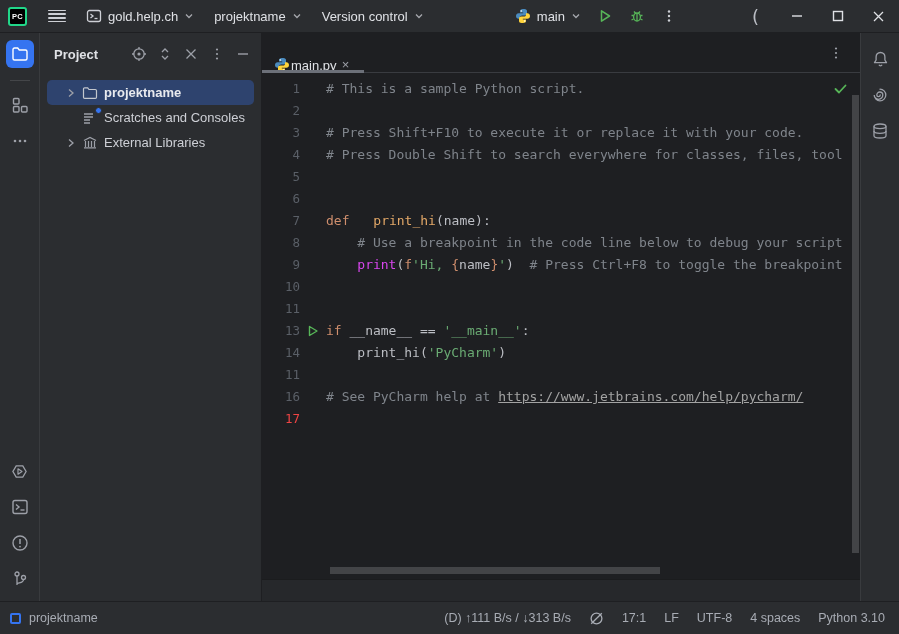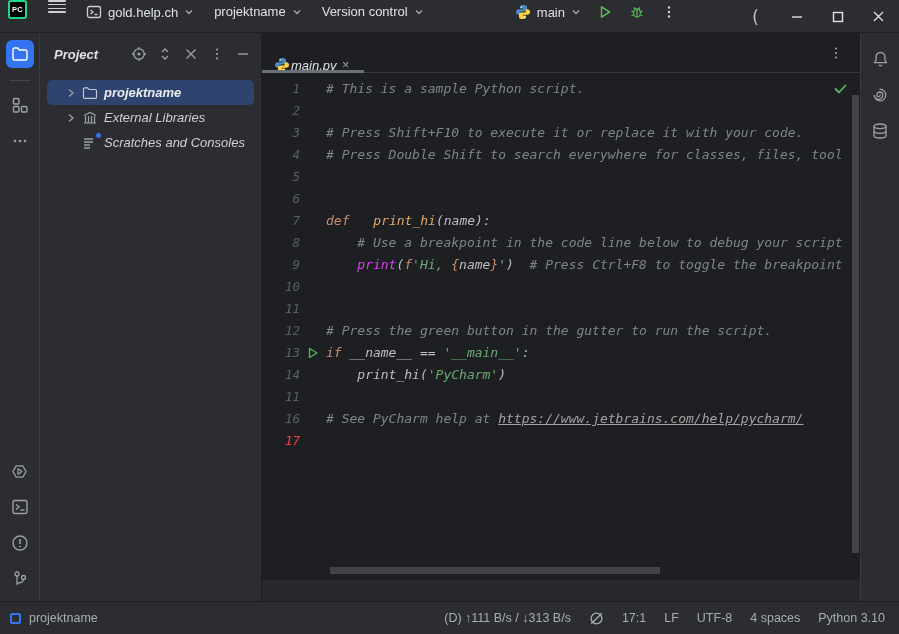--- a/index.html
+++ b/index.html
@@ -1,39 +1,39 @@
 <!DOCTYPE html>
 <html><head>
 <meta charset="utf-8">
 <style>
   * { margin:0; padding:0; box-sizing:border-box; }
   html,body { width:899px; height:634px; overflow:hidden; background:#1E1F22;
               font-family:"Liberation Sans", sans-serif; }
   .app { width:899px; height:634px; display:flex; flex-direction:column; background:#2B2D30; color:#CED0D6; }
 
   
-  .titlebar { height:33px; flex:0 0 33px; display:flex; align-items:flex-start; background:#2B2D30;
+  .titlebar { height:33px; flex:0 0 33px; display:flex; align-items:center; background:#2B2D30;
               border-bottom:1px solid #1E1F22; font-size:13px; }
   .tb-logo { width:19px; height:19px; margin-left:8px; border:2px solid #21D789; border-radius:3px;
              background:#000; color:#fff; font-size:7.5px; font-weight:bold; display:flex;
              align-items:center; justify-content:center; letter-spacing:.3px; }
   .tb-burger { width:18px; height:13px; margin-left:21px; display:flex; flex-direction:column; justify-content:space-between; cursor:pointer; }
   .tb-burger span { display:block; height:1.6px; background:#CED0D6; border-radius:1px; }
   .tb-widget { display:flex; align-items:center; gap:6px; padding:4px 6px; border-radius:4px; cursor:pointer; color:#DFE1E5; }
   .ml20 { margin-left:14px; } .ml10 { margin-left:8px; }
   .chev { width:10px; height:10px; opacity:.75; }
   .icon16 { width:16px; height:16px; }
   .tb-run-cluster { margin-left:auto; display:flex; align-items:center; gap:4px; }
   .tb-iconbtn { width:28px; height:24px; display:flex; align-items:center; justify-content:center; border-radius:4px; cursor:pointer; }
   .win-controls { display:flex; align-items:center; margin-left:52px; }
   .win-btn { width:41px; height:33px; display:flex; align-items:center; justify-content:center; cursor:pointer; color:#DFE1E5; }
   .crescent { font-size:18px; color:#B9BCC3; font-family:"DejaVu Sans", sans-serif; }
 
   
-  .main { flex:1; display:flex; min-height:0;font-style:italic; }
+  .main { flex:1; display:flex; min-height:0; }
 
   .stripe { width:40px; flex:0 0 40px; background:#2B2D30; display:flex; flex-direction:column; align-items:center; }
   .stripe-left { border-right:1px solid rgba(255,255,255,.07); padding-top:7px; }
   .stripe-right { width:39px; flex:0 0 39px; border-left:1px solid rgba(255,255,255,.07); padding-top:12px; }
   .stripe .sp-btn { width:28px; height:28px; display:flex; align-items:center; justify-content:center;
                     border-radius:6px; margin-bottom:8px; cursor:pointer; color:#9DA0A8; }
   .sp-btn.active { background:#3574F0; color:#fff; }
   .sp-divider { width:20px; height:1px; background:rgba(255,255,255,.12); margin:4px 0 10px; }
   .stripe-spacer { flex:1; }
 
@@ -283,41 +283,41 @@
               </svg>
             </span>
             <span class="tr-icon">
               <svg width="16" height="16" viewBox="0 0 16 16">
                 <path d="M1.5 4c0-.7.5-1.2 1.2-1.2h3l1.3 1.7h6.3c.7 0 1.2.5 1.2 1.2v6.5c0 .7-.5 1.2-1.2 1.2H2.7c-.7 0-1.2-.5-1.2-1.2z" fill="none" stroke="currentColor" stroke-width="1.2"></path>
               </svg>
             </span>
             <span style="font-weight: bold;">projektname</span>
           </div>
           <div class="tree-row">
+            <span class="tr-chev"></span>
+            <span class="tr-icon">
+              <svg width="16" height="16" viewBox="0 0 16 16">
+                <path d="M2 4h9M2 7h9M2 10h6M2 13h6" stroke="currentColor" stroke-width="1.3"></path>
+              </svg>
+              <span class="badge-dot"></span>
+            </span>
+            <span>Scratches and Consoles</span>
+          </div>
+          <div class="tree-row">
             <span class="tr-chev">
               <svg width="10" height="10" viewBox="0 0 10 10">
                 <path d="M3 1.5l4 3.5-4 3.5" fill="none" stroke="currentColor" stroke-width="1.3"></path>
               </svg>
             </span>
             <span class="tr-icon">
               <svg width="16" height="16" viewBox="0 0 16 16">
                 <path d="M2 5.5L8 2.5l6 3M3.5 6v6M6.5 6v6M9.5 6v6M12.5 6v6M2 12.8h12" fill="none" stroke="currentColor" stroke-width="1.2"></path>
               </svg>
             </span>
             <span>External Libraries</span>
-          </div>
-          <div class="tree-row">
-            <span class="tr-chev"></span>
-            <span class="tr-icon">
-              <svg width="16" height="16" viewBox="0 0 16 16">
-                <path d="M2 4h9M2 7h9M2 10h6M2 13h6" stroke="currentColor" stroke-width="1.3"></path>
-              </svg>
-              <span class="badge-dot"></span>
-            </span>
-            <span>Scratches and Consoles</span>
           </div>
         </div>
     </div>
 
     <div class="editor-col">
       <div class="tabbar">
         <div class="tab">
           <svg class="icon16" viewBox="0 0 16 16">
             <path fill="#4B8BBE" d="M8 1C5.8 1 5 2 5 3v1.6h3.2v.6H3.6C2.1 5.2 1 6.3 1 8s1.1 2.8 2.6 2.8H5V9.3C5 8.1 6 7.4 7.2 7.4h2.6c1.1 0 2.2-.8 2.2-2V3c0-1-.9-2-2.5-2H8z"></path>
             <circle cx="6.3" cy="3" r=".8" fill="#fff"></circle>
@@ -343,21 +343,20 @@
             <div class="code-row"><div class="ln-num">2</div><div class="ln-ico"></div><pre class="code"></pre></div>
             <div class="code-row"><div class="ln-num">3</div><div class="ln-ico"></div><pre class="code"><span class="tok-cm"># Press Shift+F10 to execute it or replace it with your code.</span></pre></div>
             <div class="code-row"><div class="ln-num">4</div><div class="ln-ico"></div><pre class="code"><span class="tok-cm"># Press Double Shift to search everywhere for classes, files, tool</span></pre></div>
             <div class="code-row"><div class="ln-num">5</div><div class="ln-ico"></div><pre class="code"></pre></div>
             <div class="code-row"><div class="ln-num">6</div><div class="ln-ico"></div><pre class="code"></pre></div>
             <div class="code-row"><div class="ln-num">7</div><div class="ln-ico"></div><pre class="code"><span class="tok-kw">def</span><span class="tok-tx"> </span><span class="tok-fn">print_hi</span><span class="tok-tx">(name):</span></pre></div>
             <div class="code-row"><div class="ln-num">8</div><div class="ln-ico"></div><pre class="code"><span class="tok-tx">    </span><span class="tok-cm"># Use a breakpoint in the code line below to debug your script</span></pre></div>
             <div class="code-row"><div class="ln-num">9</div><div class="ln-ico"></div><pre class="code"><span class="tok-tx">    </span><span class="tok-bi">print</span><span class="tok-tx">(</span><span class="tok-kw">f</span><span class="tok-str">'Hi, </span><span class="tok-br">{</span><span class="tok-tx">name</span><span class="tok-br">}</span><span class="tok-str">'</span><span class="tok-tx">)  </span><span class="tok-cm"># Press Ctrl+F8 to toggle the breakpoint</span></pre></div>
             <div class="code-row"><div class="ln-num">10</div><div class="ln-ico"></div><pre class="code"></pre></div>
             <div class="code-row"><div class="ln-num">11</div><div class="ln-ico"></div><pre class="code"></pre></div>
-            <div class="code-row"><div class="ln-num">12</div><div class="ln-ico"></div><pre class="code"><span class="tok-cm"># Press the green button in the gutter to run the script.</span></pre></div>
             <div class="code-row"><div class="ln-num">13</div><div class="ln-ico"><svg width="12" height="12" viewBox="0 0 12 12">
                   <path d="M2.5 1.5l7.5 4.5-7.5 4.5z" fill="none" stroke="#57B558" stroke-width="1.4" stroke-linejoin="round"></path>
                 </svg></div><pre class="code"><span class="tok-kw">if</span><span class="tok-tx"> __name__ == </span><span class="tok-str">'__main__'</span><span class="tok-tx">:</span></pre></div>
             <div class="code-row"><div class="ln-num">14</div><div class="ln-ico"></div><pre class="code"><span class="tok-tx">    print_hi(</span><span class="tok-str">'PyCharm'</span><span class="tok-tx">)</span></pre></div>
             <div class="code-row"><div class="ln-num">11</div><div class="ln-ico"></div><pre class="code"></pre></div>
             <div class="code-row"><div class="ln-num">16</div><div class="ln-ico"></div><pre class="code"><span class="tok-cm"># See PyCharm help at </span><span class="tok-lnk">https://www.jetbrains.com/help/pycharm/</span></pre></div>
             <div class="code-row"><div class="ln-num current">17</div><div class="ln-ico"></div><pre class="code"></pre></div>
           </div>
         <div class="analysis-ok">
           <svg width="15" height="15" viewBox="0 0 15 15">

